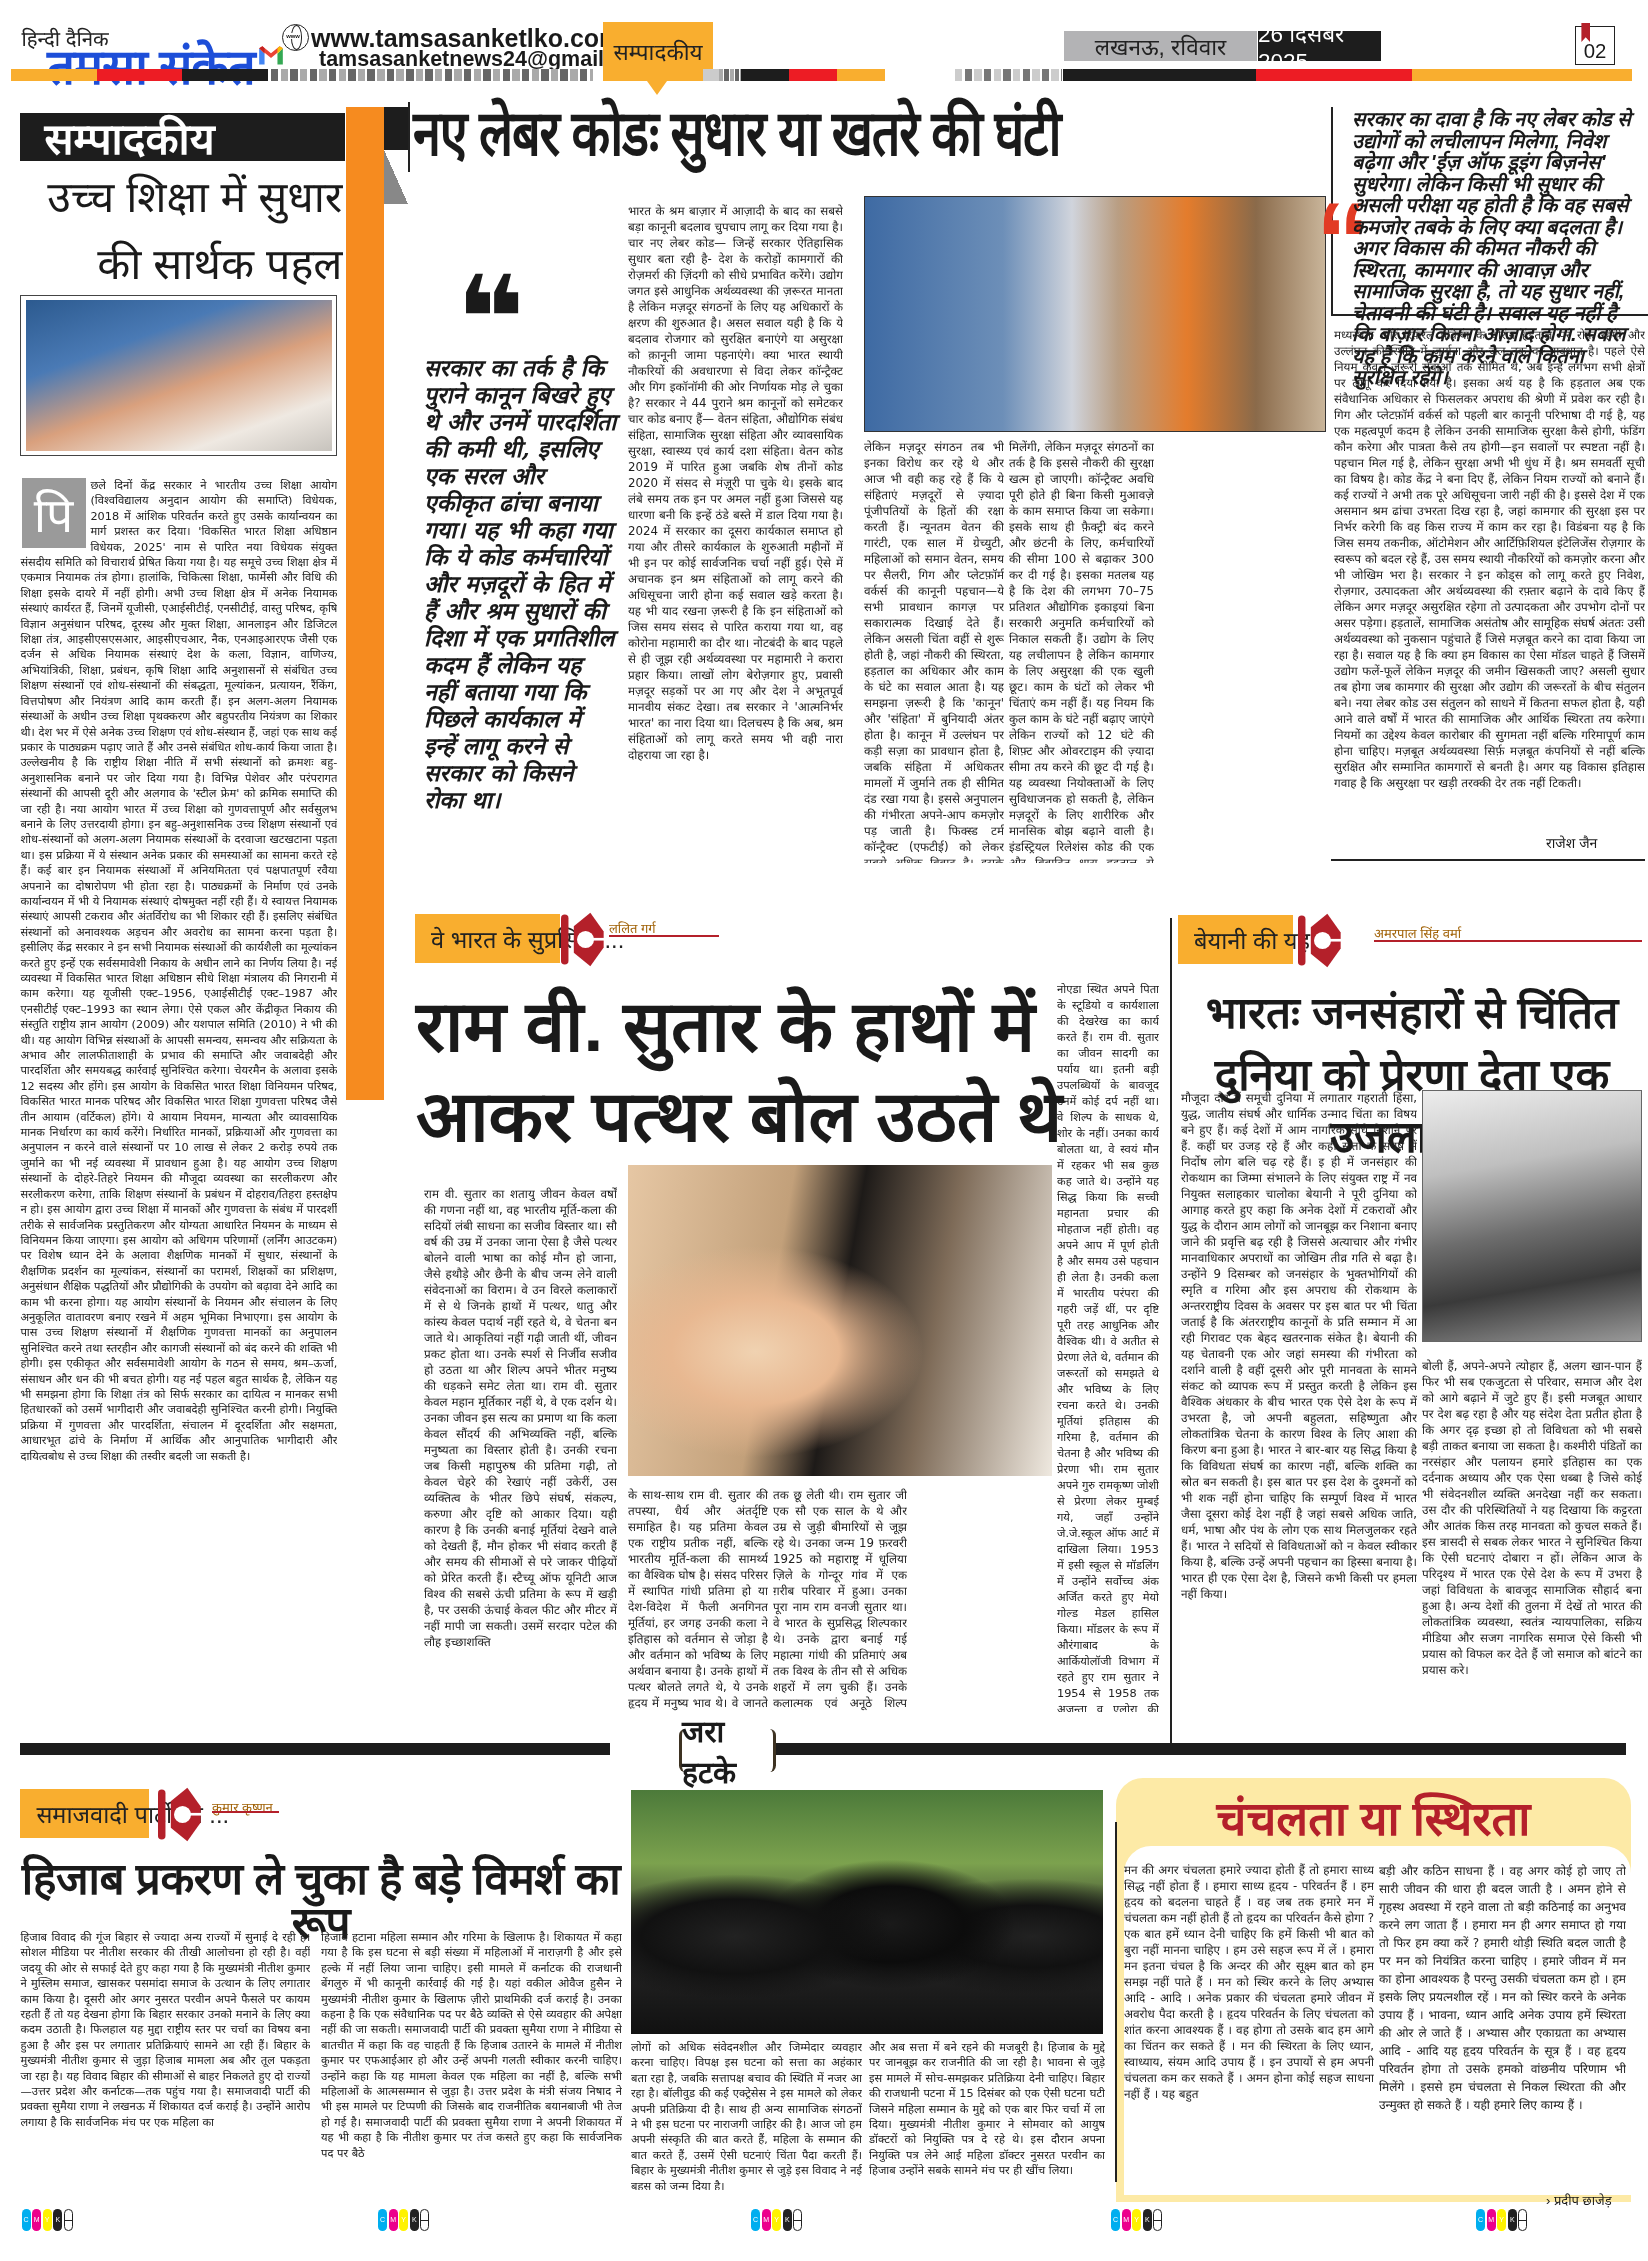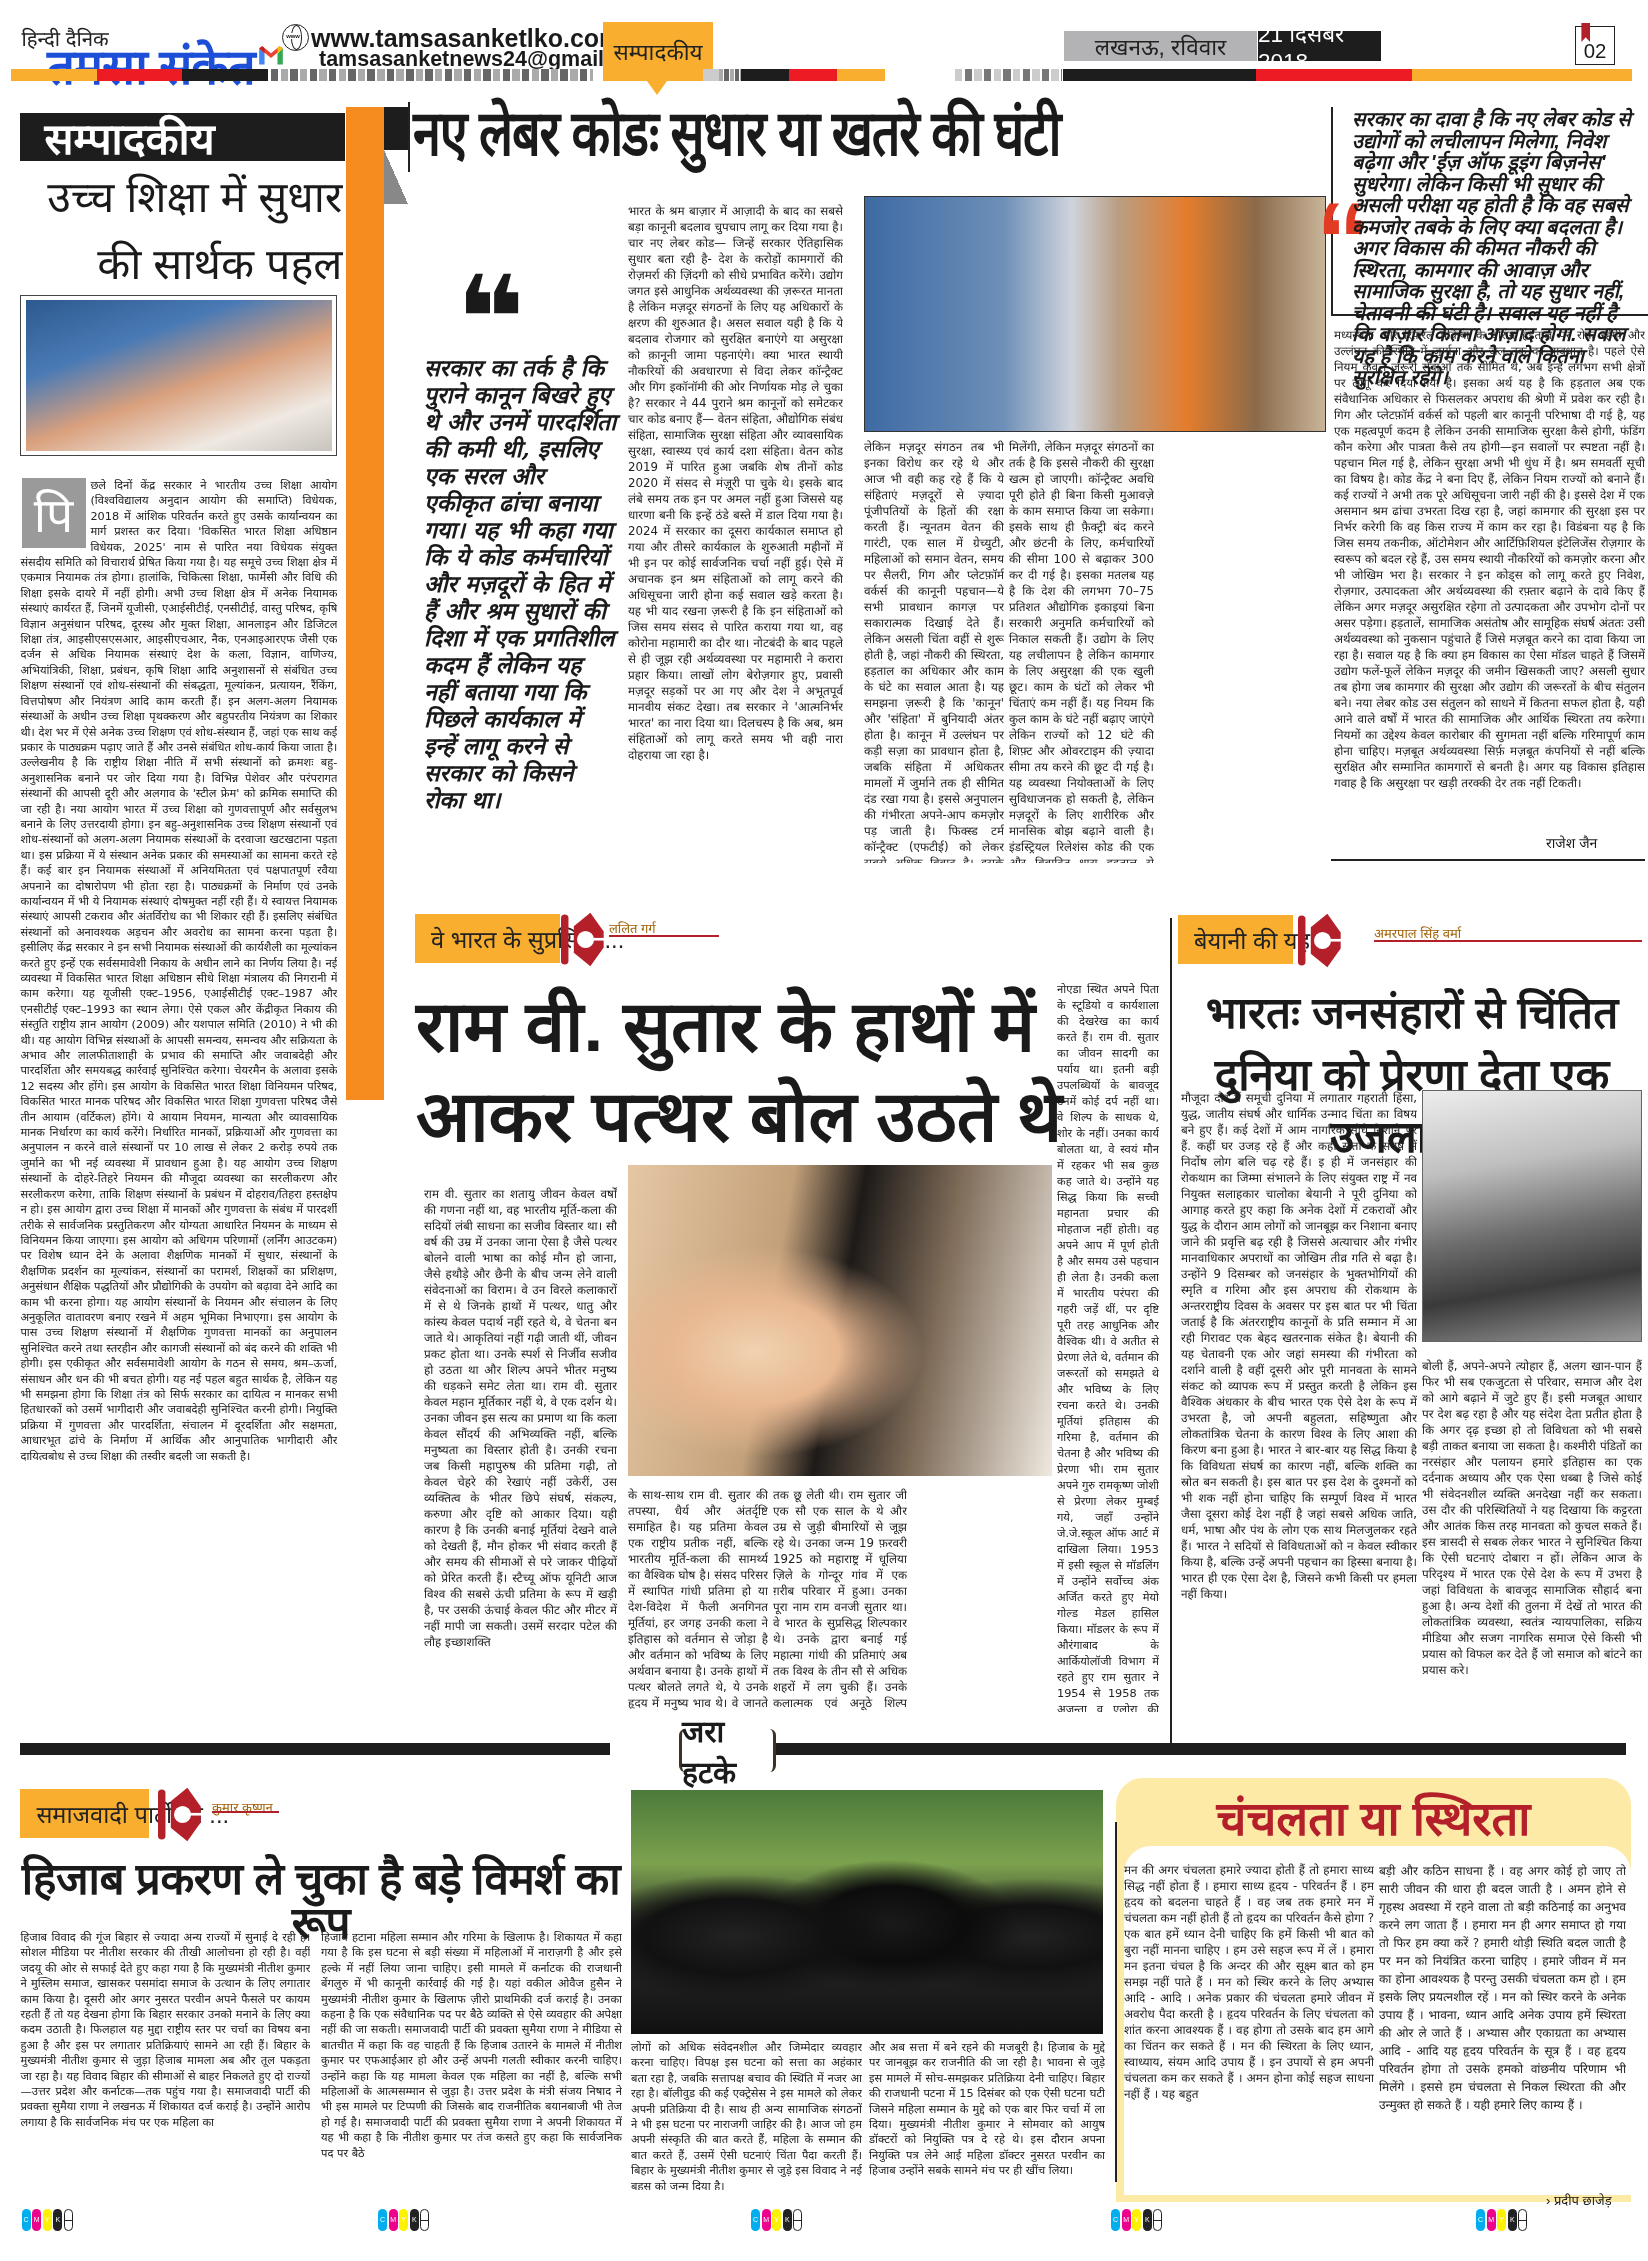--- a/index.html
+++ b/index.html
@@ -130,21 +130,21 @@
 <div class="abs bar" style="left:719px;width:21.5px;background:repeating-linear-gradient(90deg,#aaa 0 4.3px,#fff 4.3px 5.4px,#666 5.4px 9.7px,#fff 9.7px 10.7px)"></div>
 <div class="abs bar" style="left:741px;width:48px;background:#1d1d1d"></div>
 <div class="abs bar" style="left:789px;width:48px;background:#ed1c24"></div>
 <div class="abs bar" style="left:837px;width:48px;background:#f9ae2f"></div>
 <div class="abs bar" style="left:1063px;width:193px;background:#1d1d1d"></div>
 <div class="abs bar" style="left:1256px;width:156px;background:#ed1c24"></div>
 <div class="abs bar" style="left:1412px;width:220px;background:#f9ae2f"></div>
 <div class="abs bar" style="left:955px;width:107px;background:repeating-linear-gradient(90deg,#ccc 0 7.5px,#fff 7.5px 9.7px,#777 9.7px 17px,#fff 17px 19.3px)"></div>
 
 <div class="abs" id="city">लखनऊ, रविवार</div>
-<div class="abs" id="date">21 दिसंबर 2018</div>
+<div class="abs" id="date">26 दिसंबर 2025</div>
 <div class="abs" id="pageno">
     <span class="flag"></span>
     <span>02</span>
   </div>
 
 <div class="abs" id="ed-label">सम्पादकीय</div>
 <div class="abs" id="ed-orange"></div>
 <div class="abs" id="ed-gray"></div>
 <div class="abs" style="left:384px;top:150px;width:24px;height:54px;background:linear-gradient(to bottom left,#fff 50%,#888 50%)"></div>
 <div class="abs" id="ed-title">उच्च शिक्षा में सुधार की सार्थक पहल</div>

